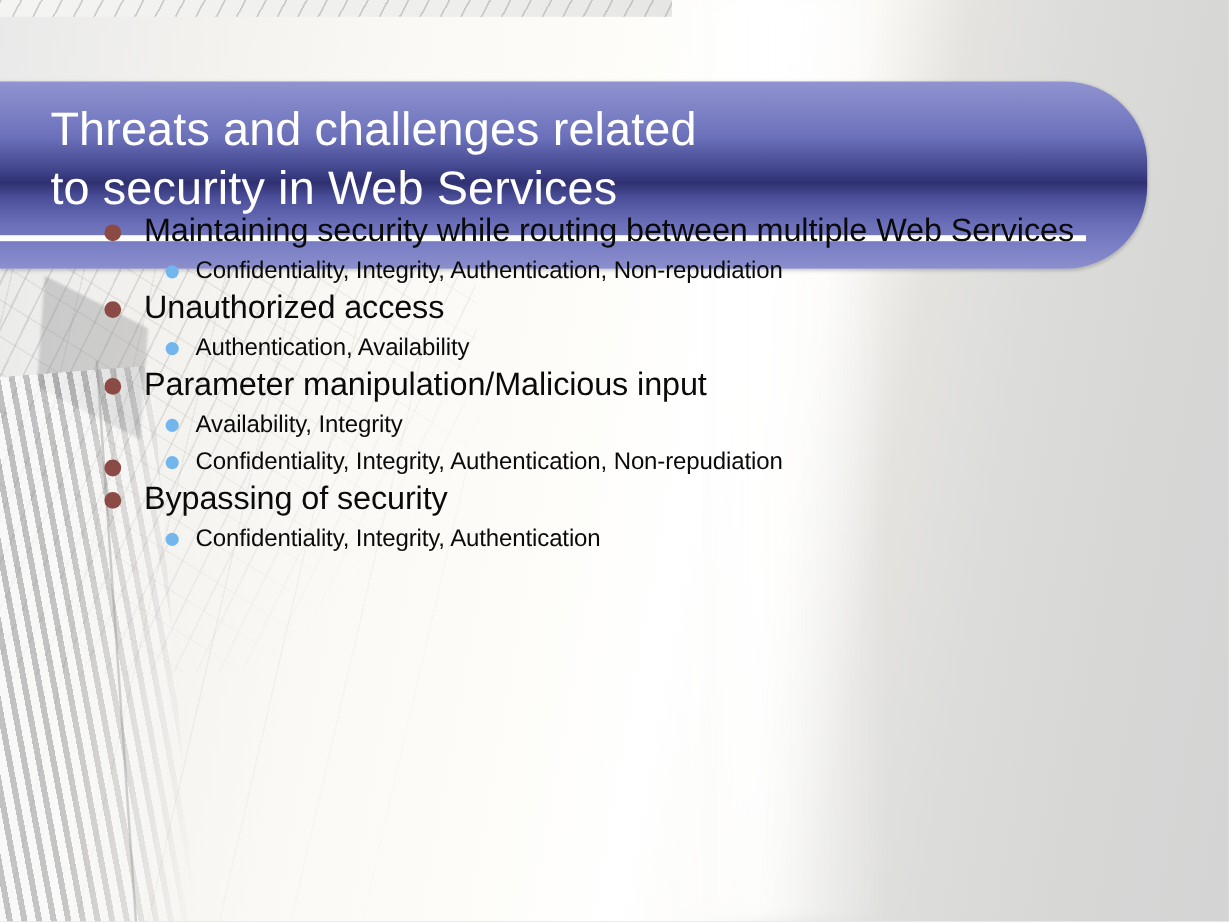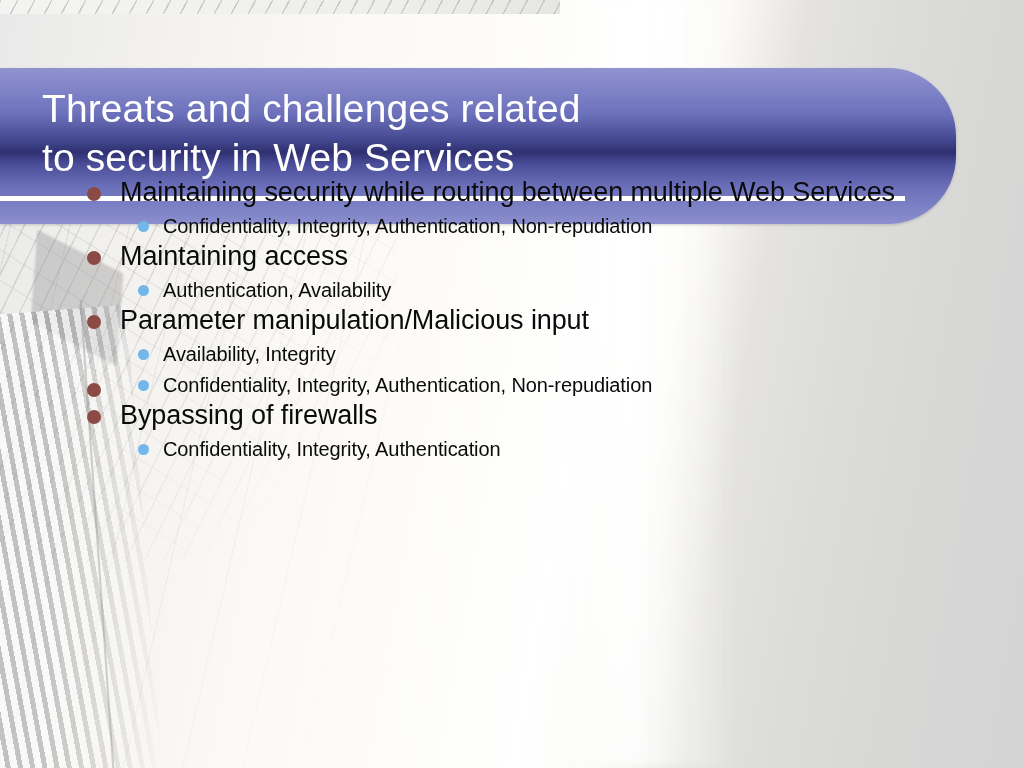--- a/index.html
+++ b/index.html
@@ -237,21 +237,21 @@
       </div>
       <div class="lvl2">
         <span class="dot"></span>
         <span>Confidentiality, Integrity, Authentication, Non-repudiation</span>
       </div>
     </div>
 
     <div class="bullet-group">
       <div class="lvl1">
         <span class="dot"></span>
-        <span>Maintaining access</span>
+        <span>Unauthorized access</span>
       </div>
       <div class="lvl2">
         <span class="dot"></span>
         <span>Authentication, Availability</span>
       </div>
     </div>
 
     <div class="bullet-group">
       <div class="lvl1">
         <span class="dot"></span>
@@ -270,21 +270,21 @@
       <div class="lvl2">
         <span class="dot"></span>
         <span>Confidentiality, Integrity, Authentication, Non-repudiation</span>
       </div>
     </div>
 
 
     <div class="bullet-group">
       <div class="lvl1">
         <span class="dot"></span>
-        <span>Bypassing of firewalls</span>
+        <span>Bypassing of security</span>
       </div>
       <div class="lvl2">
         <span class="dot"></span>
         <span>Confidentiality, Integrity, Authentication</span>
       </div>
     </div>
 
   </div>
 </div>
 

